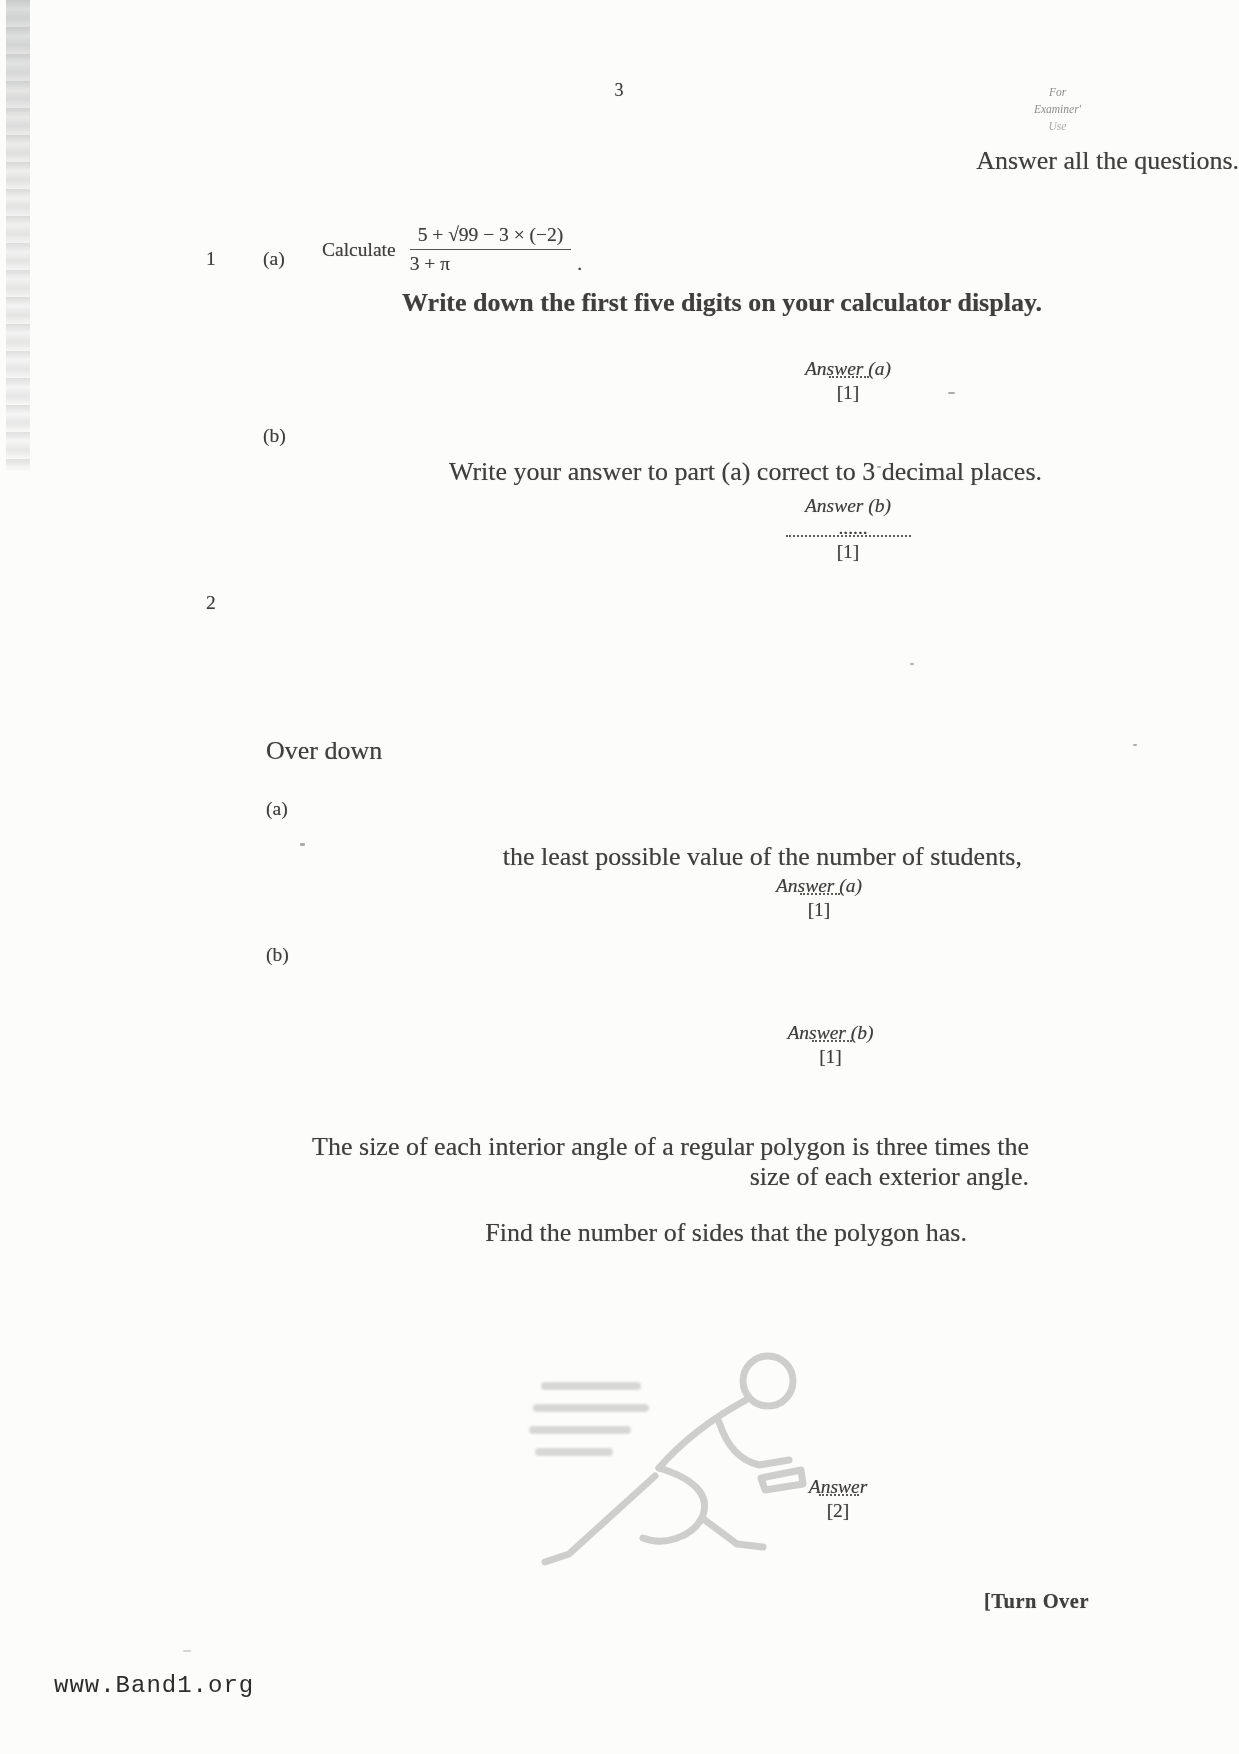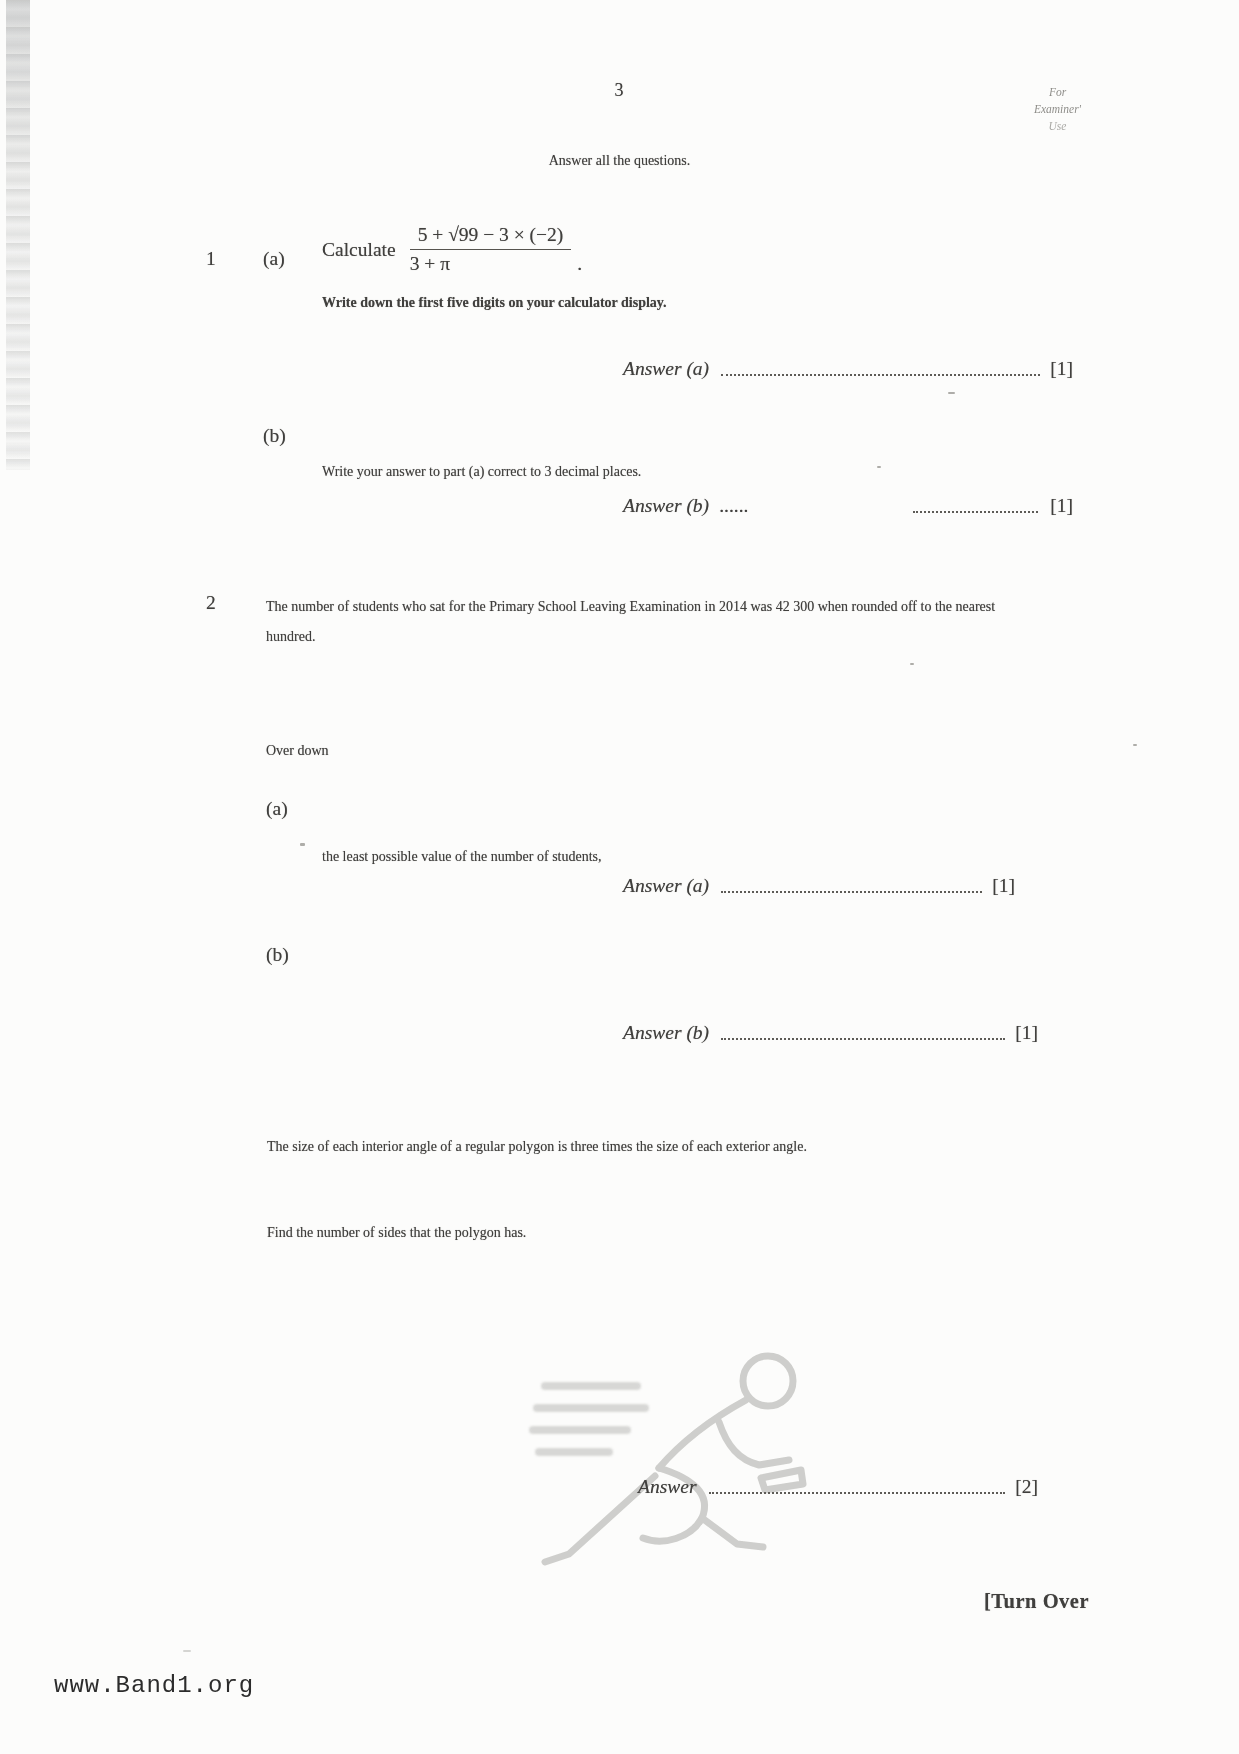--- a/index.html
+++ b/index.html
@@ -24,30 +24,30 @@
       linear-gradient(180deg, rgba(160,162,162,0.35) 0%, rgba(200,200,200,0.15) 40%, rgba(230,230,230,0.0) 100%);
     filter:blur(0.6px);
   }
   .abs { position:absolute; }
   .center-line { left:0; right:0; text-align:center; }
   .pagenum { font-size:18px; letter-spacing:1px; }
   .examiner {
     font-style:italic; font-size:11.5px; line-height:17px;
     color:#8e8d89; text-align:center; text-shadow:none;
   }
-  .body-text { font-size:14px; line-height:30px; }
+  .body-text { font-size:26px; line-height:30px;text-align:right; }
   .qnum { font-size:19.5px; }
   .part-label { font-size:19.5px; }
   
   .calc-row { display:flex; align-items:center; gap:14px; font-size:19.5px; }
   .frac { display:inline-block; text-align:left; vertical-align:middle; }
   .frac .num { display:block; padding:0 8px 3px; border-bottom:1.6px solid #56544f; font-size:19.5px; }
   .frac .den { display:block; padding-top:3px; font-size:19.5px; }
   
-  .answer-row { display:flex; align-items:flex-end; font-size:19.5px; }
+  .answer-row { display:flex; align-items:center; font-size:19.5px;flex-direction:column; }
   .answer-label { font-style:italic; white-space:nowrap; }
   .dots {
     flex:1; margin:0 10px 0 12px;
     border-bottom:2.4px dotted #5d5b56;
     transform:translateY(-4px);
     min-width:40px;
   }
   .dots-fixed {
     display:inline-block; margin:0 0 0 12px;
     border-bottom:2.4px dotted #5d5b56;
@@ -105,21 +105,20 @@
 
   <div class="abs answer-row" style="left:623px; top:495px; width:450px;">
     <span class="answer-label">Answer (b)</span>
     <span style="margin-left:10px;">......</span>
     <span class="spacer" style="flex:1;"></span>
     <span class="dots-fixed" style="width:125px; margin-right:12px;"></span>
     <span class="marks">[1]</span>
   </div>
 
   <div class="abs qnum" style="left:206px; top:592px;">2</div>
-  <div class="abs body-text" style="left:266px; top:592px; width:758px;">The number of students who sat for the Primary School Leaving Examination in 2014 was 42 300 when rounded off to the nearest hundred.</div>
 
   <div class="abs body-text" style="left:266px; top:736px;">Over down</div>
 
   <div class="abs part-label" style="left:266px; top:798px;">(a)</div>
   <div class="abs body-text" style="left:322px; top:798px; width:700px;margin-top:44px;">the least possible value of the number of students,</div>
 
   <div class="abs answer-row" style="left:623px; top:875px; width:392px;">
     <span class="answer-label">Answer (a)</span>
     <span class="dots"></span>
     <span class="marks">[1]</span>

